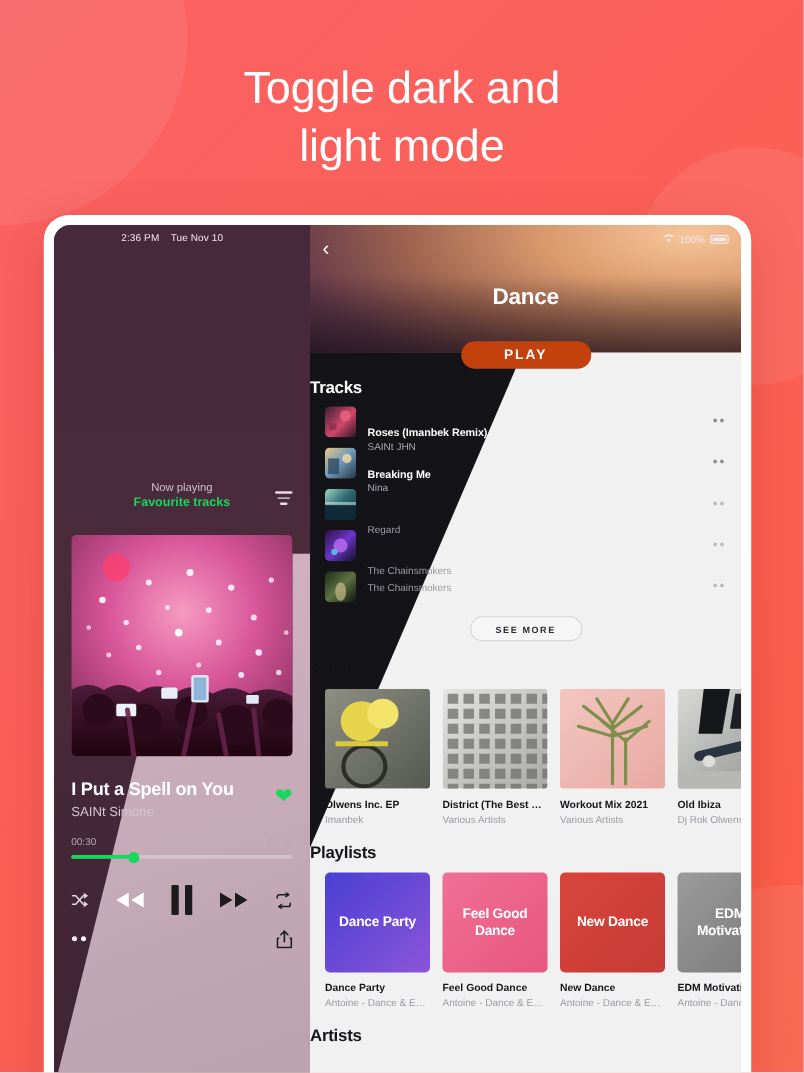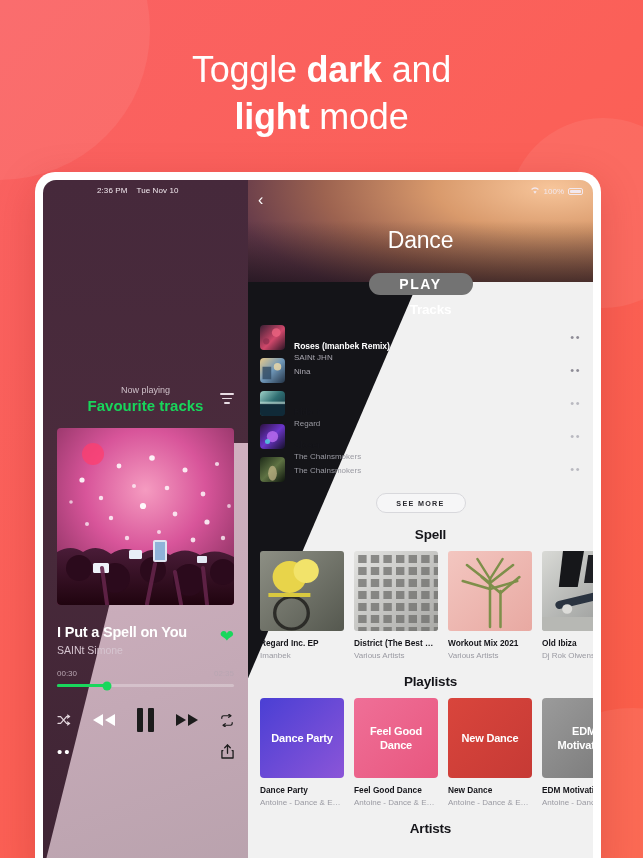--- a/index.html
+++ b/index.html
@@ -30,21 +30,21 @@
     position: absolute;
     top: 46px; left: 0; right: 0;
     text-align: center;
     color: #fff;
     font-size: 36px;
     line-height: 47px;
     letter-spacing: -0.2px;
     font-weight: 400;
     z-index: 5;
   }
-  .headline b { font-weight: 700; margin-top: 13px; }
+  .headline b { font-weight: 400; margin-top: 13px; }
 
   
   #tablet {
     position: absolute;
     left: 35px; top: 172px;
     width: 566px; height: 700px;
     background: #ffffff;
     border-radius: 20px 20px 0 0;
     padding: 8px 8px 0 8px;
     box-shadow: 0 12px 40px rgba(140,20,20,0.22);
@@ -86,21 +86,21 @@
     position: absolute; top: 6px; left: 12px;
     display: flex; gap: 9px; align-items: center;
     font-size: 8px; color: #f2e8ee; letter-spacing: .1px; margin-left: 42px;
   }
 
   .now-playing-wrap {
     position: absolute; top: 205px; left: 0; width: 100%;
     text-align: center;
   }
   .now-playing-label { font-size: 9px; color: #cfc0c9; }
-  .now-playing-value { font-size: 15px; color: #18d65b; font-weight: 600; margin-top: 2px; }
+  .now-playing-value { font-size: 10px; color: #18d65b; font-weight: 600; margin-top: 2px; }
   .queue-icon {
     position: absolute; right: 14px; top: 8px;
     width: 14px; height: 12px;
   }
   .queue-icon i {
     display:block; height: 1.6px; background: #e8dde4; margin-bottom: 3px; border-radius:1px;
   }
   .queue-icon i:nth-child(1){ width:14px }
   .queue-icon i:nth-child(2){ width:10px; margin-left:2px }
   .queue-icon i:nth-child(3){ width:6px; margin-left:4px }
@@ -185,37 +185,36 @@
     content:""; position:absolute; inset:0;
     background: linear-gradient(180deg, rgba(0,0,0,0.0) 40%, rgba(10,8,14,0.55) 100%);
   }
   .back-btn {
     position: absolute; left: 10px; top: 12px; z-index: 3;
     color: #fff; font-size: 16px; line-height: 1;
   }
   .hero-title {
     position: absolute; left: 0; right: 0; top: 47px; z-index: 3;
     text-align: center;
-    font-size: 23px; font-weight: 400; color: #fff; letter-spacing: -0.2px;
+    font-size: 18px; font-weight: 700; color: #fff; letter-spacing: -0.2px;
   }
   .play-btn {
     position: absolute; left: 50%; transform: translateX(-50%);
     top: 93px; z-index: 5;
     width: 104px; height: 22px; border-radius: 11px;
-    background: #737373;
-    color: #fff; font-size: 14px; font-weight: 700; letter-spacing: 1.6px;
+    background: #c2410c;
+    color: #fff; font-size: 11px; font-weight: 700; letter-spacing: 1.6px;
     display:flex; align-items:center; justify-content:center;
     border: none; cursor: pointer;
   }
 
   .sec-title {
     font-size: 13.5px; font-weight: 700; color: #15151a;
     letter-spacing: -0.2px;
-    padding: 0 0 0 20px;
-    text-align: center;
+    padding: 0 0 0 0;
   }
   .sec-title.on-dark { color: #ffffff; }
 
   .tracks { margin-top: 4px; }
   .track-row {
     display: flex; align-items: center;
     height: 33px; padding: 0 12px;
   }
   .thumb { width: 25px; height: 25px; border-radius: 4px; overflow: hidden; flex: 0 0 25px; }
   .thumb svg { display:block; width:100%; height:100%; }
@@ -336,20 +335,21 @@
                           <stop offset="50%" stop-color="#6f97b8"></stop>
                           <stop offset="100%" stop-color="#243447"></stop>
                         </linearGradient>
                       </defs>
                       <rect width="40" height="40" fill="url(#a2)"></rect>
                       <rect x="4" y="14" width="14" height="20" fill="#2f4a63" opacity=".8"></rect>
                       <circle cx="28" cy="14" r="6" fill="#f2dca8" opacity=".8"></circle>
                     </svg>
                   </div>
                   <div class="tmeta">
+                    <div class="tname w">Breaking Me</div>
                     <div class="tart w">Nina</div>
                   </div>
                   <div class="rowdots w">••</div>
                 </div>
                 <div class="track-row">
                   <div class="thumb">
                     <svg viewBox="0 0 40 40" preserveAspectRatio="none">
                       <defs>
                         <linearGradient id="a3" x1="0" y1="0" x2="1" y2="1">
                           <stop offset="0%" stop-color="#9fd2c8"></stop>
@@ -424,21 +424,21 @@
                           <stop offset="100%" stop-color="#55584f"></stop>
                         </linearGradient>
                       </defs>
                       <rect width="40" height="40" fill="url(#b1)"></rect>
                       <circle cx="14" cy="13" r="8" fill="#e8d44a"></circle>
                       <circle cx="22" cy="10" r="6" fill="#f2e36a"></circle>
                       <circle cx="15" cy="31" r="8" fill="none" stroke="#2c2c28" stroke-width="1.6"></circle>
                       <path d="M4 22h20" stroke="#d9c93f" stroke-width="2"></path>
                     </svg>
                   </div>
-                  <div class="album-name">Regard Inc. EP</div>
+                  <div class="album-name">Olwens Inc. EP</div>
                   <div class="album-sub">Imanbek</div>
                 </div>
                 <div class="album">
                   <div class="album-art">
                     <svg viewBox="0 0 40 40" preserveAspectRatio="none">
                       <defs>
                         <linearGradient id="b2" x1="0" y1="0" x2="1" y2="1">
                           <stop offset="0%" stop-color="#e4e4e2"></stop>
                           <stop offset="100%" stop-color="#a9a9a6"></stop>
                         </linearGradient>

